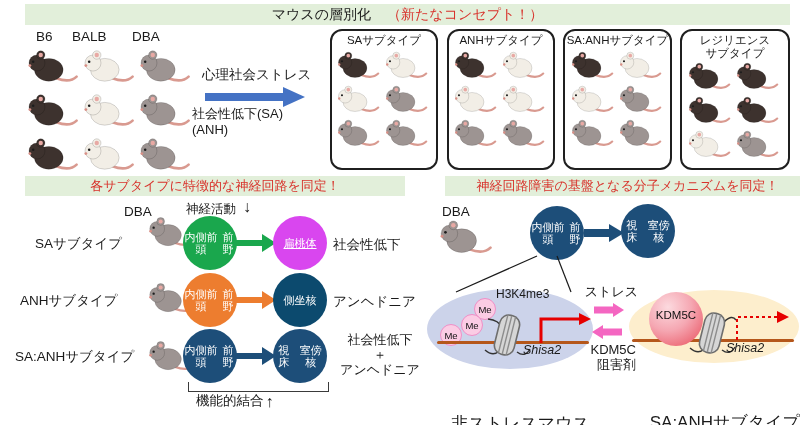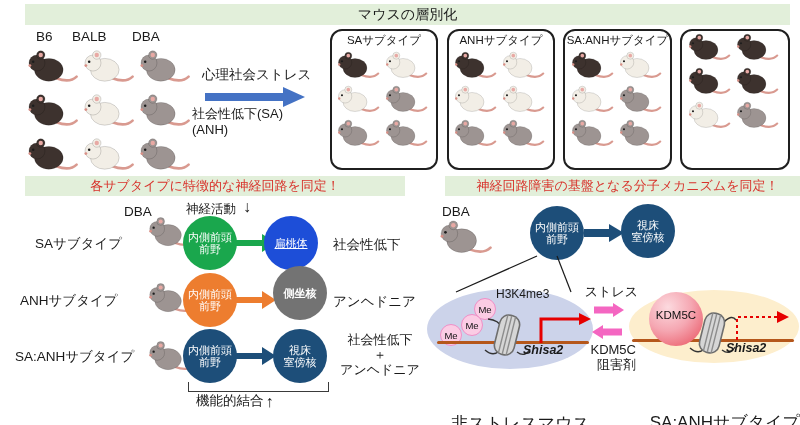--- a/index.html
+++ b/index.html
@@ -14,44 +14,45 @@
   .mouse{display:block;height:auto;aspect-ratio:64/44;}
   .mice-grid-left{display:grid;grid-template-columns:repeat(3,56px);row-gap:7px;}
   .mice-grid-left .mouse{width:54px;}
   .subtype-box{top:29px;height:141px;border:2px solid #1f1f1f;border-radius:12px;box-sizing:border-box;background:#fff;}
   .subtype-title{font-size:11.5px;line-height:13px;text-align:center;margin-top:3px;}
   .subtype-title span{display:block;}
   .box-mice{display:grid;grid-template-columns:repeat(2,48px);justify-content:center;row-gap:3px;margin-top:2px;}
   .box-mice .mouse{width:45px;}
   .row-mouse .mouse{width:50px;}
   .mech-mouse .mouse{width:56px;}
-  .circle{width:54px;height:54px;border-radius:50%;color:#fff;display:flex;flex-direction:column;align-items:center;justify-content:center;font-size:11px;line-height:12.5px;text-align:center;box-sizing:border-box;}
+  .circle{width:54px;height:54px;border-radius:50%;color:#fff;display:flex;flex-direction:row;align-items:center;justify-content:center;font-size:11px;line-height:12.5px;text-align:center;box-sizing:border-box;}
   .row-label{font-size:13.5px;white-space:nowrap;}
   .outcome{font-size:13.5px;white-space:nowrap;}
   .outcome3{width:100px;text-align:center;font-size:13px;line-height:15px;}
   .bracket{width:139px;height:9px;border-left:1.5px solid #3a3a3a;border-right:1.5px solid #3a3a3a;border-bottom:1.5px solid #3a3a3a;}
   .bond{font-size:13.5px;display:flex;align-items:flex-end;gap:2px;}
   .bold-arrow{font-weight:bold;font-size:16px;line-height:16px;}
   .cell{border-radius:50%;}
   .me{width:22px;height:22px;border-radius:50%;background:#fbcce4;border:1.5px solid #ef8fc7;box-sizing:border-box;display:flex;align-items:center;justify-content:center;font-size:9.5px;color:#111;}
-  .gene{font-size:12.5px;font-weight:bold;font-style:italic;white-space:nowrap;}
+  .gene{font-size:12.5px;font-weight:normal;font-style:italic;white-space:nowrap;}
   .caption{font-size:17px;text-align:right;white-space:nowrap;margin-top:44px;}
   .midtxt{font-size:13px;text-align:right;line-height:15px;white-space:nowrap;}
   .sphere{width:54px;height:54px;border-radius:50%;background:radial-gradient(circle at 35% 28%,#fcdadf 0%,#f5a7b2 45%,#e84b59 100%);display:flex;align-items:center;justify-content:center;}
   .sphere span{font-size:11.5px;color:#111;margin-top:-8px;}
   .dna{height:3px;border-radius:2px;}
   .hline{font-size:13.5px;white-space:nowrap;}
 </style>
 </head>
 <body>
 
 <div id="stage">
 
   <div class="abs bar" style="left: 25px; top: 4px; width: 765px; height: 21px; background: rgb(226, 239, 218);">
     <span class="title-main">マウスの層別化</span>
+    <span class="title-hl">（新たなコンセプト！）</span>
   </div>
 
   <span class="abs strain-label" style="left:36px;top:29px;">B6</span>
   <span class="abs strain-label" style="left:72px;top:29px;">BALB</span>
   <span class="abs strain-label" style="left:132px;top:29px;">DBA</span>
   <div class="abs mice-grid-left" style="left:26px;top:47px;">
       <svg class="mouse" viewBox="0 0 64 44">
         <path d="M36,37 q16,6 24,-2" fill="none" stroke="#d99a90" stroke-width="3" stroke-linecap="round"></path>
         <ellipse cx="27" cy="27" rx="17" ry="13.5" fill="#3d322e" stroke="rgba(0,0,0,0.18)"></ellipse>
         <circle cx="13" cy="19" r="9.5" fill="#3d322e" stroke="rgba(0,0,0,0.18)"></circle>
@@ -321,20 +322,24 @@
           <ellipse cx="27" cy="27" rx="17" ry="13.5" fill="#9d9492" stroke="rgba(0,0,0,0.18)"></ellipse>
           <circle cx="13" cy="19" r="9.5" fill="#9d9492" stroke="rgba(0,0,0,0.18)"></circle>
           <circle cx="17.5" cy="9.5" r="5" fill="#9d9492" stroke="rgba(0,0,0,0.18)"></circle>
           <circle cx="17.5" cy="9.5" r="2.6" fill="#e8a9a4"></circle>
           <circle cx="8.5" cy="17.5" r="1.5" fill="#1d1d1d"></circle>
           <circle cx="4.6" cy="22" r="1.7" fill="#d98f86"></circle>
         </svg>
       </div>
   </div>
   <div class="abs subtype-box" style="left:680px;width:110px;">
+    <div class="subtype-title">
+      <span>レジリエンス</span>
+      <span>サブタイプ</span>
+    </div>
     <div class="box-mice" style="margin-top:0;">
         <svg class="mouse" viewBox="0 0 64 44">
           <path d="M36,37 q16,6 24,-2" fill="none" stroke="#d99a90" stroke-width="3" stroke-linecap="round"></path>
           <ellipse cx="27" cy="27" rx="17" ry="13.5" fill="#3d322e" stroke="rgba(0,0,0,0.18)"></ellipse>
           <circle cx="13" cy="19" r="9.5" fill="#3d322e" stroke="rgba(0,0,0,0.18)"></circle>
           <circle cx="17.5" cy="9.5" r="5" fill="#3d322e" stroke="rgba(0,0,0,0.18)"></circle>
           <circle cx="17.5" cy="9.5" r="2.6" fill="#e8a9a4"></circle>
           <circle cx="8.5" cy="17.5" r="1.5" fill="#1d1d1d"></circle>
           <circle cx="4.6" cy="22" r="1.7" fill="#d98f86"></circle>
         </svg>
@@ -406,21 +411,21 @@
       </svg>
     </div>
   <div class="abs circle" style="left: 183px; top: 216px; background: rgb(26, 167, 77);">
     <span>内側前頭</span>
       <span>前野</span>
   </div>
   <svg class="abs" style="left:236px;top:234px;" width="40" height="18" viewBox="0 0 40 18">
     <rect x="0" y="6" width="26" height="6" fill="#1aa74d"></rect>
       <polygon points="26,0 40,9 26,18" fill="#1aa74d"></polygon>
   </svg>
-  <div class="abs circle" style="left: 264px; top: 216px; background: #1d4ed8; text-decoration: underline;">
+  <div class="abs circle" style="left: 273px; top: 216px; background: #d946ef; text-decoration: underline;">
     <span>扁桃体</span>
       <span></span>
   </div>
   <span class="abs outcome" style="left:333px;top:236px;">社会性低下</span>
 
   <span class="abs row-label" style="left:20px;top:292px;">ANHサブタイプ</span>
   <div class="abs row-mouse" style="left:147px;top:280px;">
       <svg class="mouse" viewBox="0 0 64 44">
         <path d="M36,37 q16,6 24,-2" fill="none" stroke="#d99a90" stroke-width="3" stroke-linecap="round"></path>
         <ellipse cx="27" cy="27" rx="17" ry="13.5" fill="#9d9492" stroke="rgba(0,0,0,0.18)"></ellipse>
@@ -432,21 +437,21 @@
       </svg>
     </div>
   <div class="abs circle" style="left: 183px; top: 273px; background: rgb(237, 125, 47);">
     <span>内側前頭</span>
       <span>前野</span>
   </div>
   <svg class="abs" style="left:236px;top:291px;" width="40" height="18" viewBox="0 0 40 18">
     <rect x="0" y="6" width="26" height="6" fill="#ed7d2f"></rect>
       <polygon points="26,0 40,9 26,18" fill="#ed7d2f"></polygon>
   </svg>
-  <div class="abs circle" style="left: 273px; top: 266px; background: #737373; font-weight: bold;">
+  <div class="abs circle" style="left: 273px; top: 273px; background: #0c4a6e;">
     <span>側坐核</span>
       <span></span>
   </div>
   <span class="abs outcome" style="left:333px;top:293px;">アンヘドニア</span>
 
   <span class="abs row-label" style="left:15px;top:348px;">SA:ANHサブタイプ</span>
   <div class="abs row-mouse" style="left:147px;top:338px;">
       <svg class="mouse" viewBox="0 0 64 44">
         <path d="M36,37 q16,6 24,-2" fill="none" stroke="#d99a90" stroke-width="3" stroke-linecap="round"></path>
         <ellipse cx="27" cy="27" rx="17" ry="13.5" fill="#9d9492" stroke="rgba(0,0,0,0.18)"></ellipse>

